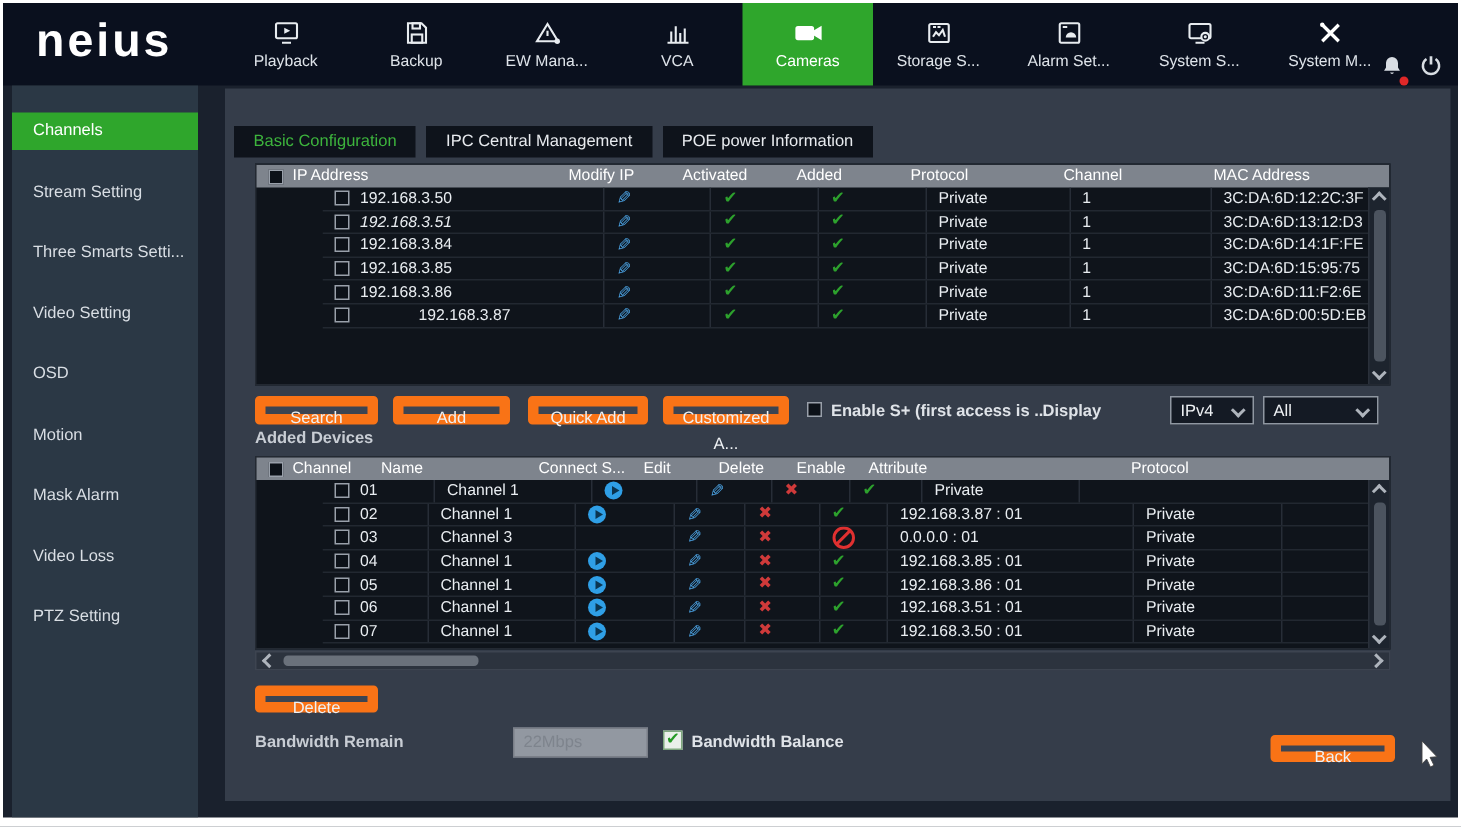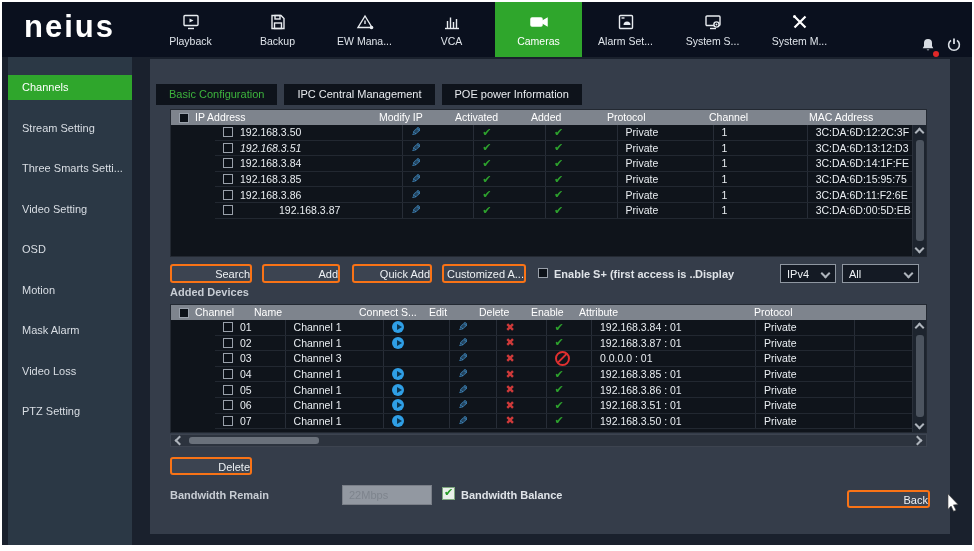--- a/index.html
+++ b/index.html
@@ -18,21 +18,21 @@
   .tool-status{position:absolute;right:10px;top:0;height:55px;display:flex;align-items:flex-end;padding-bottom:6px;gap:10px;}
   .bell{position:relative;}
   .badge{position:absolute;right:-3px;bottom:0;width:6px;height:6px;border-radius:50%;background:#e02828;}
 
   
   .sidebar{position:absolute;left:6px;top:55px;width:124px;bottom:0;background:#2b3845;padding-top:2px;box-sizing:border-box;}
   .side-item{height:24.5px;line-height:24.5px;padding-left:14px;font-size:11px;color:#d9dee4;white-space:nowrap;overflow:hidden;text-overflow:ellipsis;cursor:default;margin-top:16px;}
   .side-item.active{background:#2fa62c;color:#ffffff;}
 
   
-  .panel{position:absolute;left:148px;top:57px;width:800px;height:475px;background:#353d4a;}
+  .panel{position:absolute;left:148px;top:57px;width:800px;height:475px;background:#353d4a;padding-left:17px;}
 
   .tabs{position:absolute;left:6px;top:25px;display:flex;gap:7px;}
   .tab{height:21px;line-height:21px;padding:0 13px;background:#0e131b;font-size:11px;color:#e8ebef;white-space:nowrap;cursor:default;}
   .tab.active{color:#3db43d;}
 
   
   .table{position:absolute;background:#0f141b;border:1px solid #232932;box-sizing:border-box;}
   .thead{display:flex;height:15px;background:#7e848d;}
   .hc{box-sizing:border-box;font-size:10.5px;color:#ffffff;line-height:15px;padding-left:8px;white-space:nowrap;overflow:hidden;display:flex;align-items:center;gap:6px;}
   .tbody{position:absolute;left:0;top:15px;right:14px;bottom:0;overflow:hidden;margin-left:44px;}
@@ -58,21 +58,21 @@
   .hscroll{position:absolute;left:20px;width:757px;height:13px;background:#2c333e;border:1px solid #3d4450;display:flex;align-items:center;box-sizing:border-box;padding:0 5px;}
   .hthumb{width:130px;height:7px;background:#6a717b;border-radius:3px;margin-left:6px;}
   .hspacer{flex:1;}
   .chev{display:inline-block;width:5px;height:5px;border-left:2px solid #aeb4bc;border-bottom:2px solid #aeb4bc;flex:none;}
   .chev.up{transform:rotate(135deg);}
   .chev.down{transform:rotate(-45deg);}
   .chev.left{transform:rotate(45deg);}
   .chev.right{transform:rotate(-135deg);}
 
   
-  .btn{position:absolute;height:19px;box-sizing:border-box;background:rgba(255,255,255,0.04);border:2px solid #f97316;border-radius:3px;color:#eef1f4;font-size:11px;text-align:right;line-height:17px;cursor:default;}
+  .btn{position:absolute;height:19px;box-sizing:border-box;background:rgba(255,255,255,0.04);border:7px solid #f97316;border-radius:3px;color:#eef1f4;font-size:11px;text-align:center;line-height:17px;cursor:default;}
   .lbl{position:absolute;font-size:11px;color:#dfe3e8;white-space:nowrap;font-weight:bold;}
   .selectbox{position:absolute;height:19px;box-sizing:border-box;background:#141a24;border:1px solid #8f97a1;display:flex;align-items:center;justify-content:space-between;padding:0 6px;font-size:11px;color:#eef1f4;}
   .dis-input{position:absolute;height:20px;box-sizing:border-box;background:#9298a1;border:1px solid #7a7f88;color:#7e848d;font-size:11px;padding:0 6px;width:90px;font-family:"Liberation Sans",sans-serif;}
   .cursor{position:absolute;pointer-events:none;}
 </style>
 </head>
 <body>
 
 <div class="app">
 
@@ -119,20 +119,30 @@
           <span class="tool-label">VCA</span>
         </div>
         <div class="tool-item active">
           <span class="tool-icon">
             <svg width="22" height="20" viewBox="0 0 22 20" fill="none" stroke="#ffffff" stroke-width="1.5">
               <rect x="3" y="6" width="11" height="8" rx="1" fill="#ffffff"></rect>
               <path d="M14.5 9.2l4.5-2.7v7l-4.5-2.7z" fill="#ffffff"></path>
             </svg>
           </span>
           <span class="tool-label">Cameras</span>
+        </div>
+        <div class="tool-item">
+          <span class="tool-icon">
+            <svg width="20" height="20" viewBox="0 0 20 20" fill="none" stroke="#e8ecf0" stroke-width="1.4">
+              <rect x="3.5" y="4" width="13" height="12" rx="1"></rect>
+              <path d="M6 12.5l2-3 2 2 2.5-3.5 1.5 4.5"></path>
+              <path d="M6 6h2M9 6h2"></path>
+            </svg>
+          </span>
+          <span class="tool-label">Storage S...</span>
         </div>
         <div class="tool-item">
           <span class="tool-icon">
             <svg width="20" height="20" viewBox="0 0 20 20" fill="none" stroke="#e8ecf0" stroke-width="1.4">
               <rect x="3.5" y="3.5" width="13" height="13" rx="1"></rect>
               <path d="M7.5 13a3.5 3.5 0 0 1 7 0z" fill="#e8ecf0" stroke="none"></path>
               <path d="M5.5 6h3"></path>
             </svg>
           </span>
           <span class="tool-label">Alarm Set...</span>
@@ -434,23 +444,20 @@
             </div>
             <div class="tc" style="width: 50px;">
               <span class="ic-pencil">✎</span>
             </div>
             <div class="tc" style="width: 52px;">
               <span class="ic-x">✖</span>
             </div>
             <div class="tc" style="width: 48px;">
               <span class="ic-check">✔</span>
             </div>
-            <div class="tc" style="width: 175px;">
-              <span>192.168.3.84 : 01</span>
-            </div>
             <div class="tc" style="width: 105px;">
               <span>Private</span>
             </div>
             <div class="tc" style="width: 61px;"></div>
           </div>
           <div class="trow">
             <div class="tc" style="width: 75px;">
               <span class="cb"></span>
               <span>02</span>
             </div>

